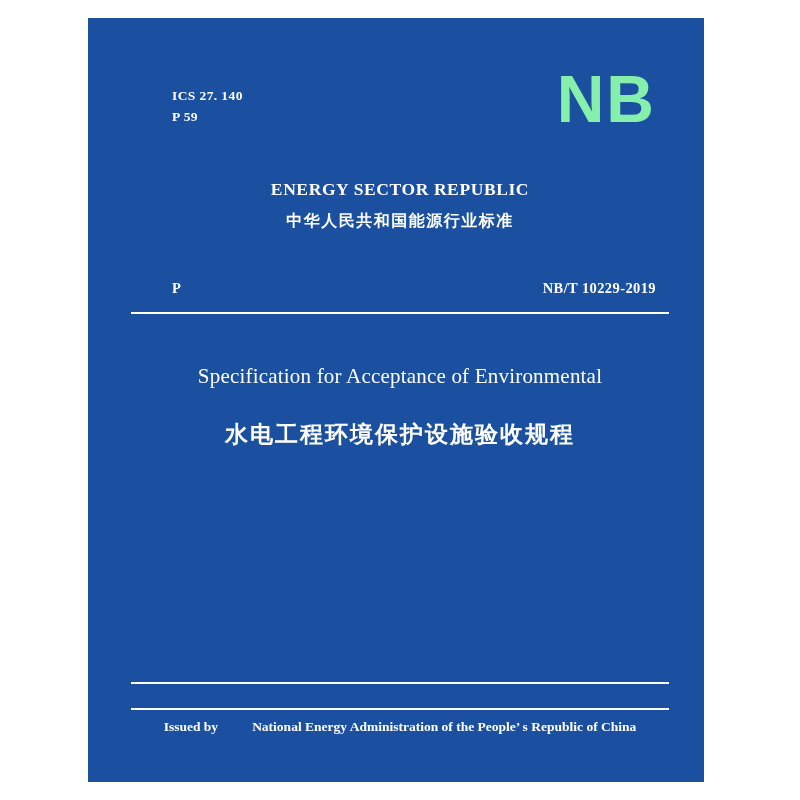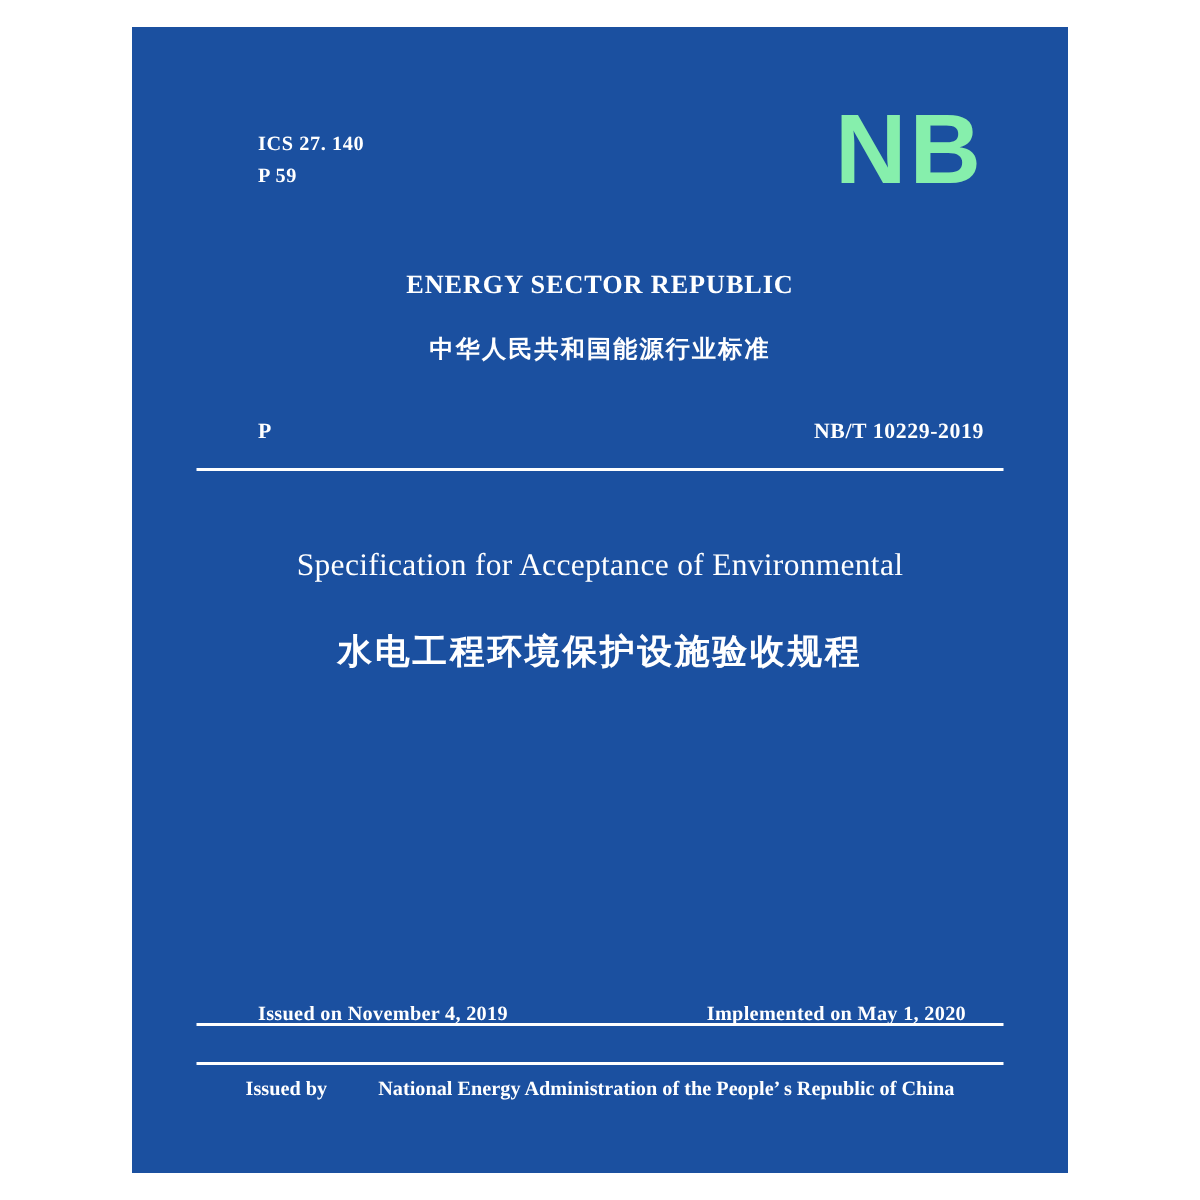--- a/index.html
+++ b/index.html
@@ -7,21 +7,21 @@
     padding: 0;
     background: #ffffff;
   }
   body {
     width: 800px;
     height: 800px;
     font-family: "Liberation Serif", serif;
   }
   .page {
     position: relative;
-    width: 800px;
+    width: 704px;
     height: 800px;
     background: #ffffff;
     overflow: hidden;
   }
   
   .cover {
     position: absolute;
     left: 88px;
     top: 18px;
     width: 624px;
@@ -69,21 +69,21 @@
     font-weight: bold;
     font-size: 17.5px;
     letter-spacing: 0.6px;
     line-height: 1.55;
   }
   .std-head .cn {
     font-family: "Liberation Serif", serif;
     font-weight: bold;
     font-size: 16px;
     letter-spacing: 1.5px;
-    margin-top: 20px;
+    margin-top: 8px;
   }
   
   .desig-row {
     position: absolute;
     left: 84px;
     right: 56px;
     top: 262px;
     display: flex;
     justify-content: space-between;
     align-items: baseline;
@@ -189,24 +189,20 @@
 
     <div class="rule rule-top"></div>
 
     <div class="title-block">
       <div class="title-en">Specification for Acceptance of Environmental</div>
       <div class="title-cn">水电工程环境保护设施验收规程</div>
     </div>
 
     <div class="rule rule-bottom-1"></div>
 
-    <div class="dates-row">
-      <div>Issued on November 4, 2019</div>
-      <div>Implemented on May 1, 2020</div>
-    </div>
 
     <div class="rule rule-bottom-2"></div>
 
     <div class="issuer-row">
       <span class="lbl">Issued by</span>
       <span class="org">National Energy Administration of the People’ s Republic of China</span>
     </div>
 
   </div>
 </div>

